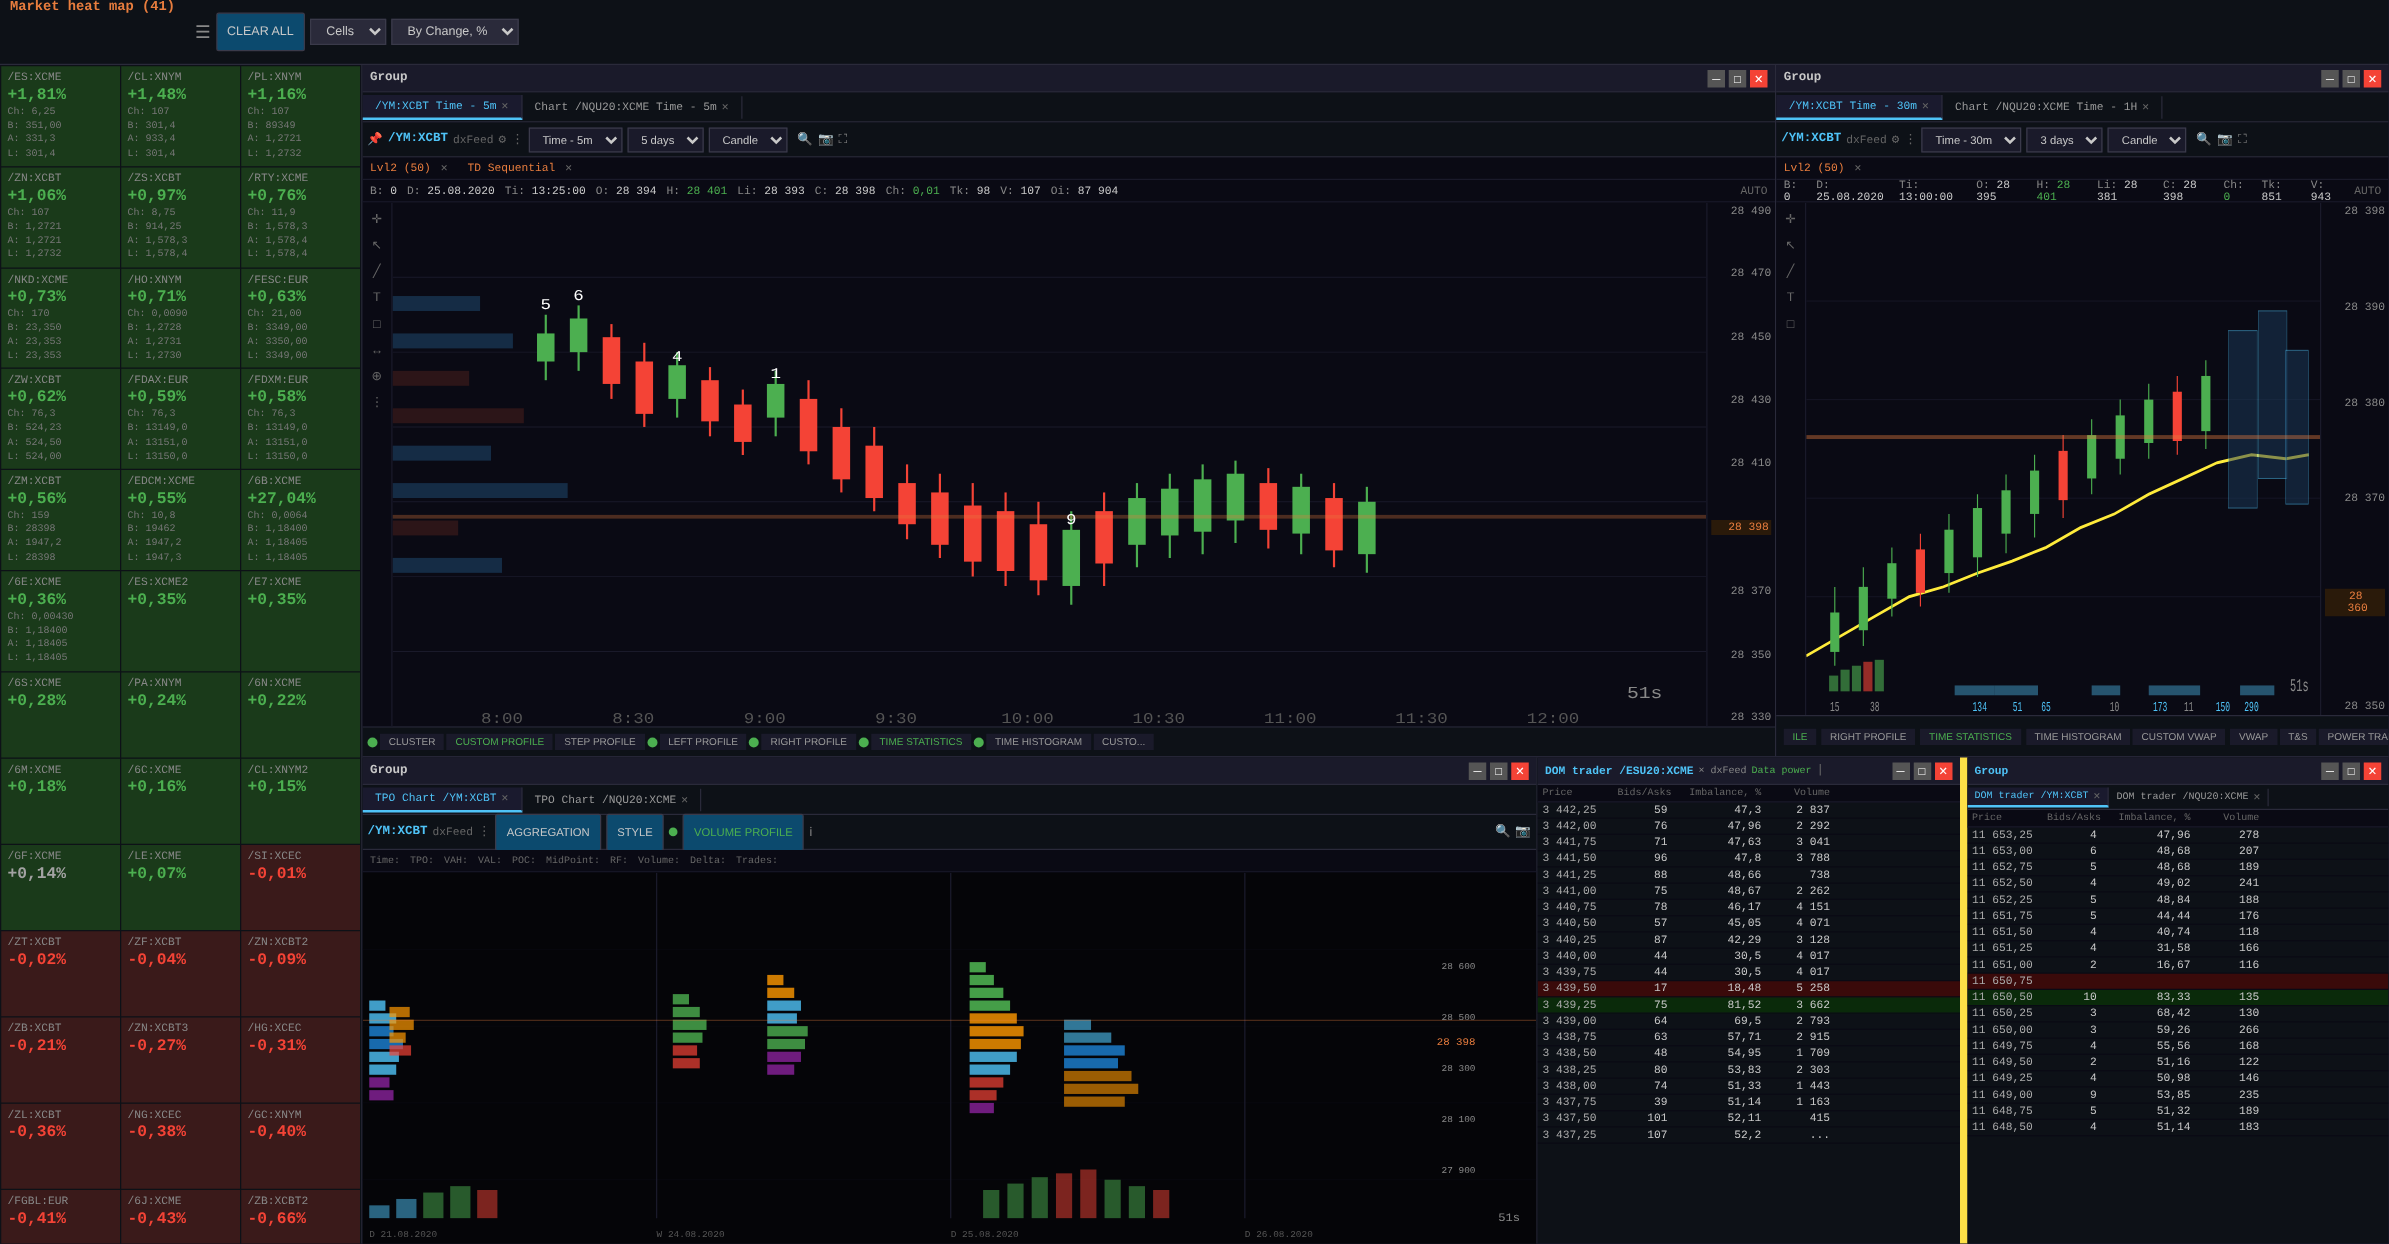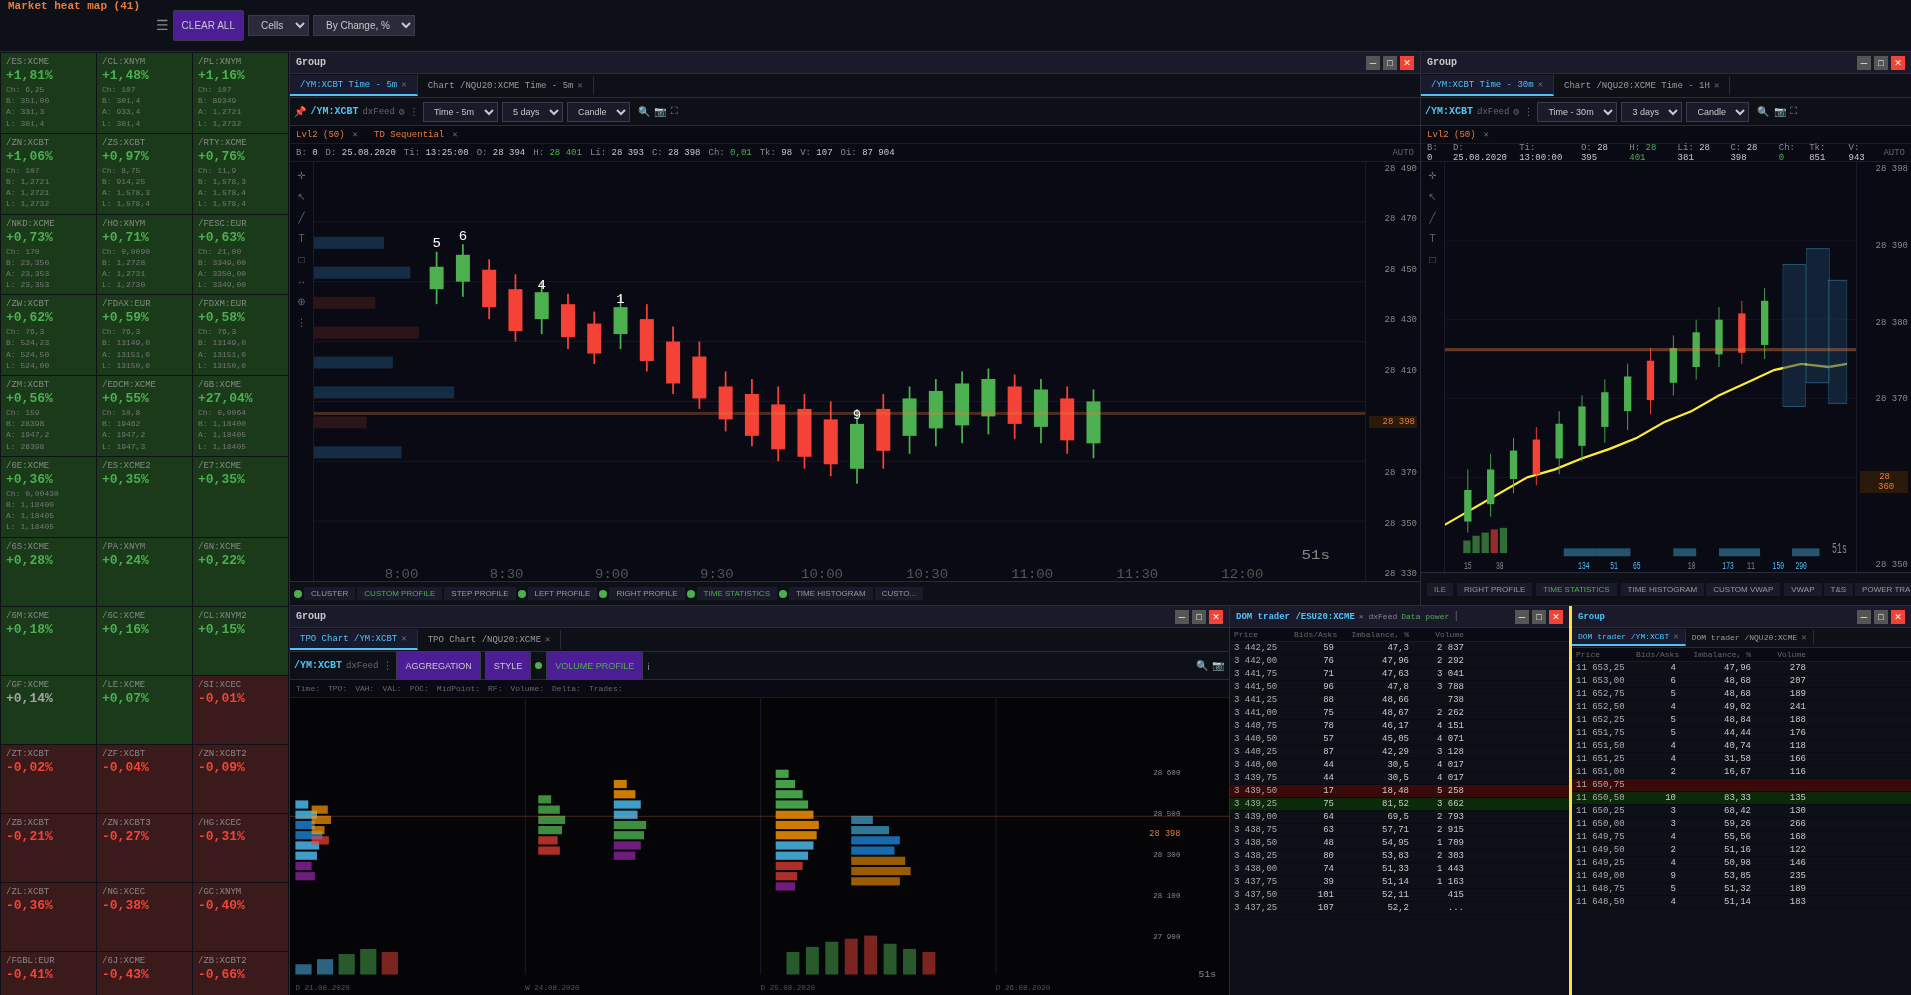--- a/index.html
+++ b/index.html
@@ -16,21 +16,21 @@
     
     .top-bar {
       background: #0d1117;
       height: 52px;
       display: flex;
       padding: 0 8px;
       border-bottom: 1px solid #2a2a3a;
       gap: 8px;
     }
     .top-bar-btn {
-      background: #4c1d95;
+      background: #0c4a6e;
       border: 1px solid #3a3a4a;
       color: #c8c8c8;
       padding: 9px 8px;
       cursor: pointer;
       font-size: 10px;
       border-radius: 2px;
     }
     .cells-dropdown {
       background: #2a2a3a;
       border: 1px solid #3a3a4a;
@@ -246,21 +246,21 @@
 
     
     .dom-traders {
       flex: 1;
       display: flex;
       gap: 0;
     }
     .dom-panel {
       flex: 1;
       background: #0d1117;
-      border-right: 3px solid #fde047;
+      border-right: 6px solid #fde047;
       display: flex;
       flex-direction: column;
       overflow: hidden;
     }
     .dom-panel:last-child { border-right: none; }
 
     .dom-header {
       background: #1a1a2a;
       height: 22px;
       display: flex;

